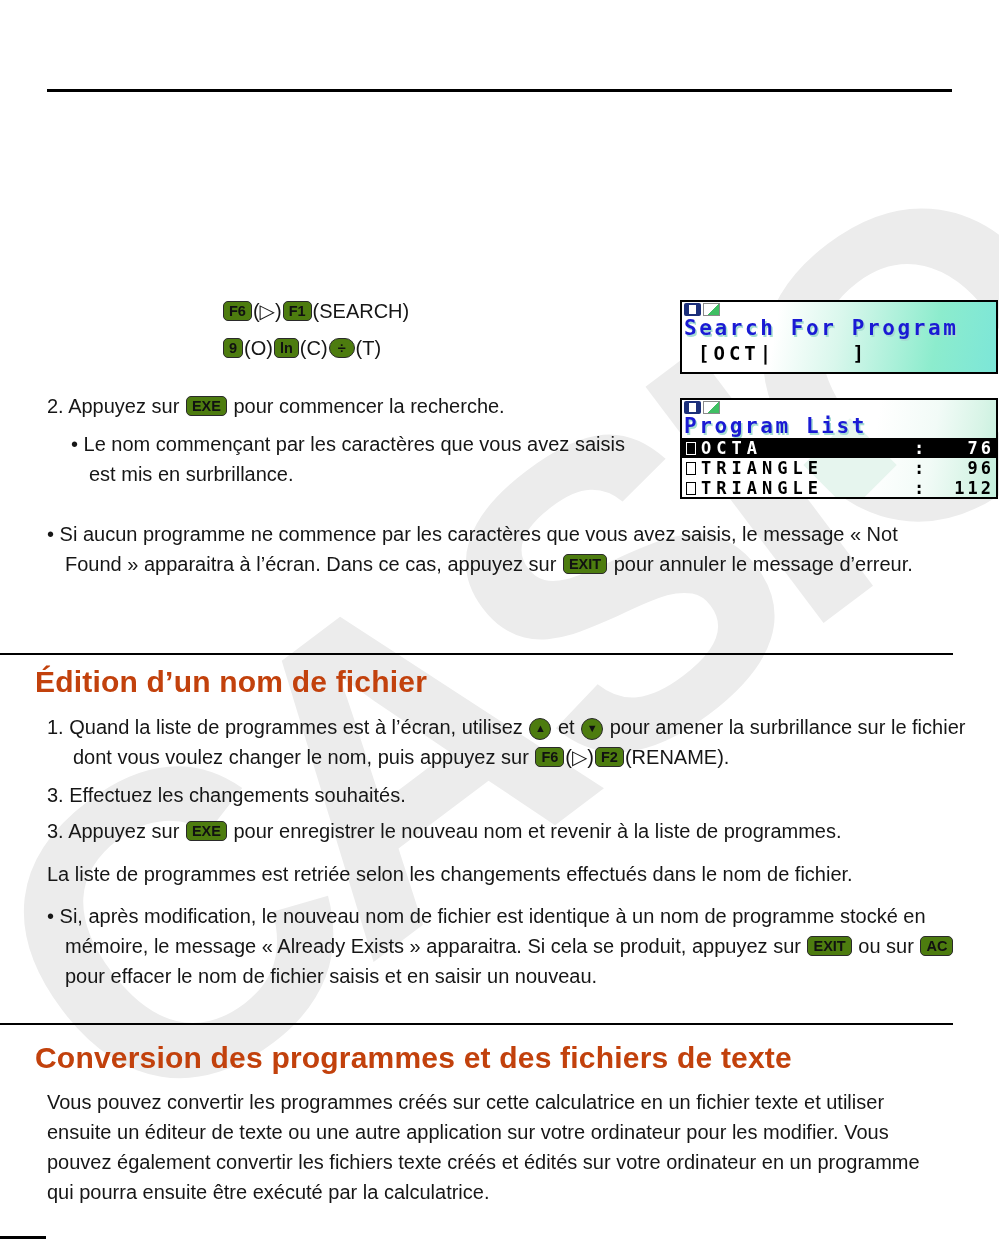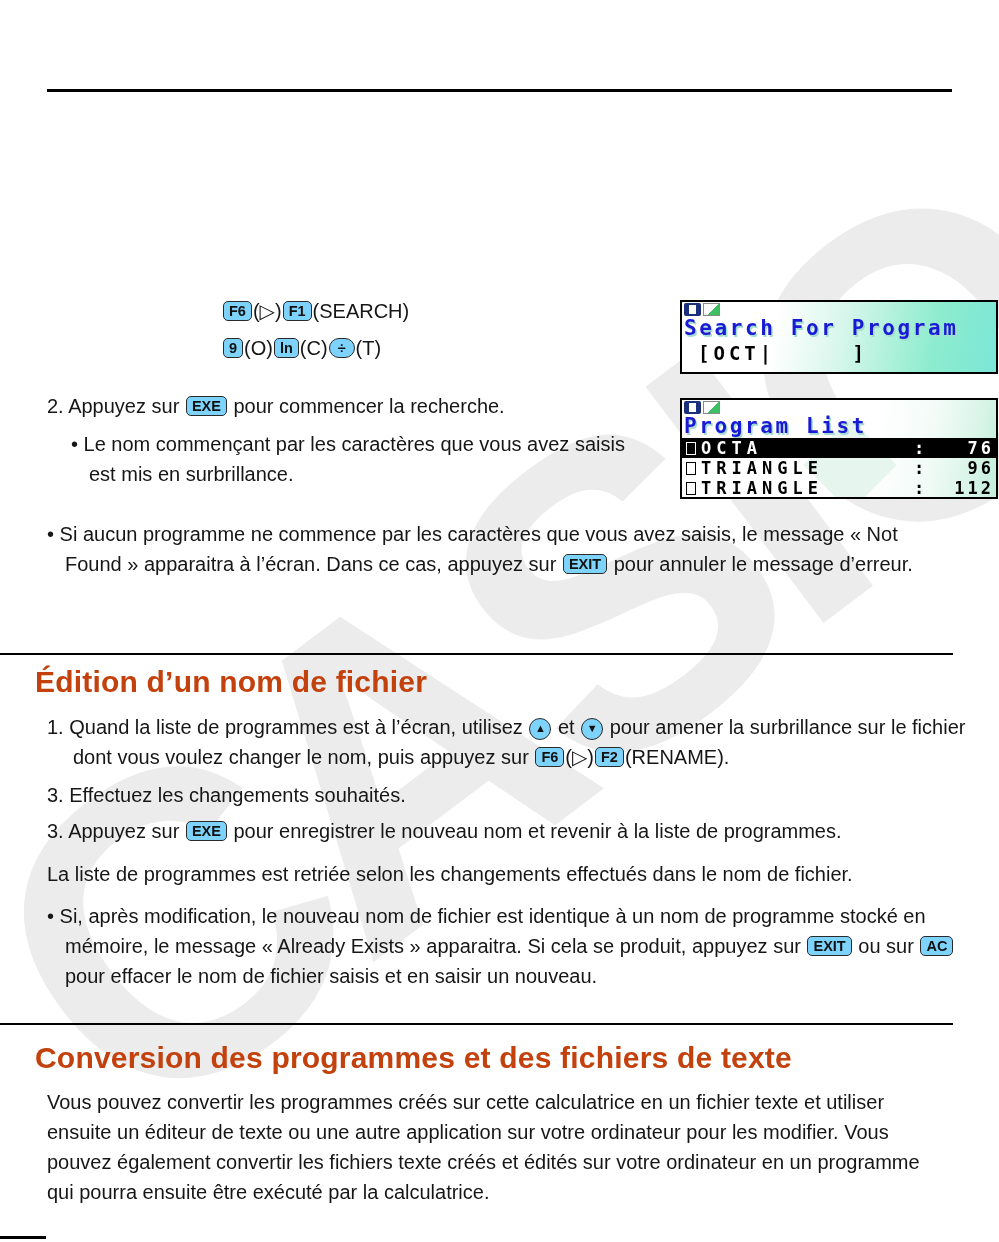--- a/index.html
+++ b/index.html
@@ -21,21 +21,21 @@
   .body-text { font-size:20px; line-height:30px; color:#161616; }
   .hang18 { padding-left:18px; text-indent:-18px; }
   .hang26 { padding-left:26px; text-indent:-26px; }
   h2 { font-size:30px; font-weight:bold; color:#c2410c; letter-spacing:.2px;text-align:center; }
 
   
   .key {
     display:inline-block; border:1.8px solid #2a2a2a; border-radius:5px;
     padding:0 5px; margin:0 1px; font-size:14.5px; font-weight:bold;
     line-height:18px; vertical-align:2px; white-space:nowrap; text-indent:0;
-    background:#7dd3fc; color:#111;
+    background:#4d7c0f; color:#111;
   }
   .key.round { border-radius:12px; padding:0 8px; }
   .key.cursor {
     border-radius:50%; width:22px; height:22px; padding:0; text-align:center;
     line-height:19px; font-size:11px;
   }
 
   
   .screen {
     position:absolute; border:2px solid #000; overflow:hidden;

